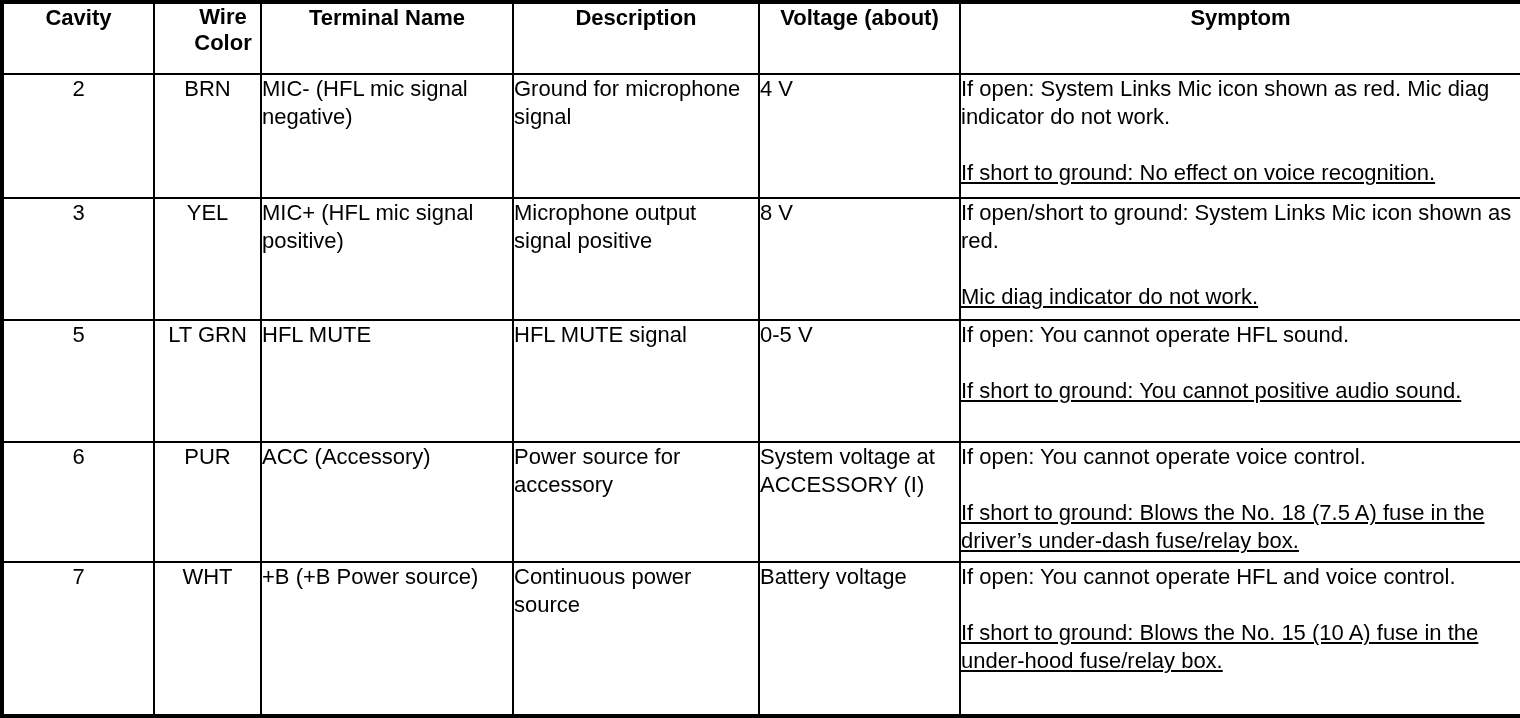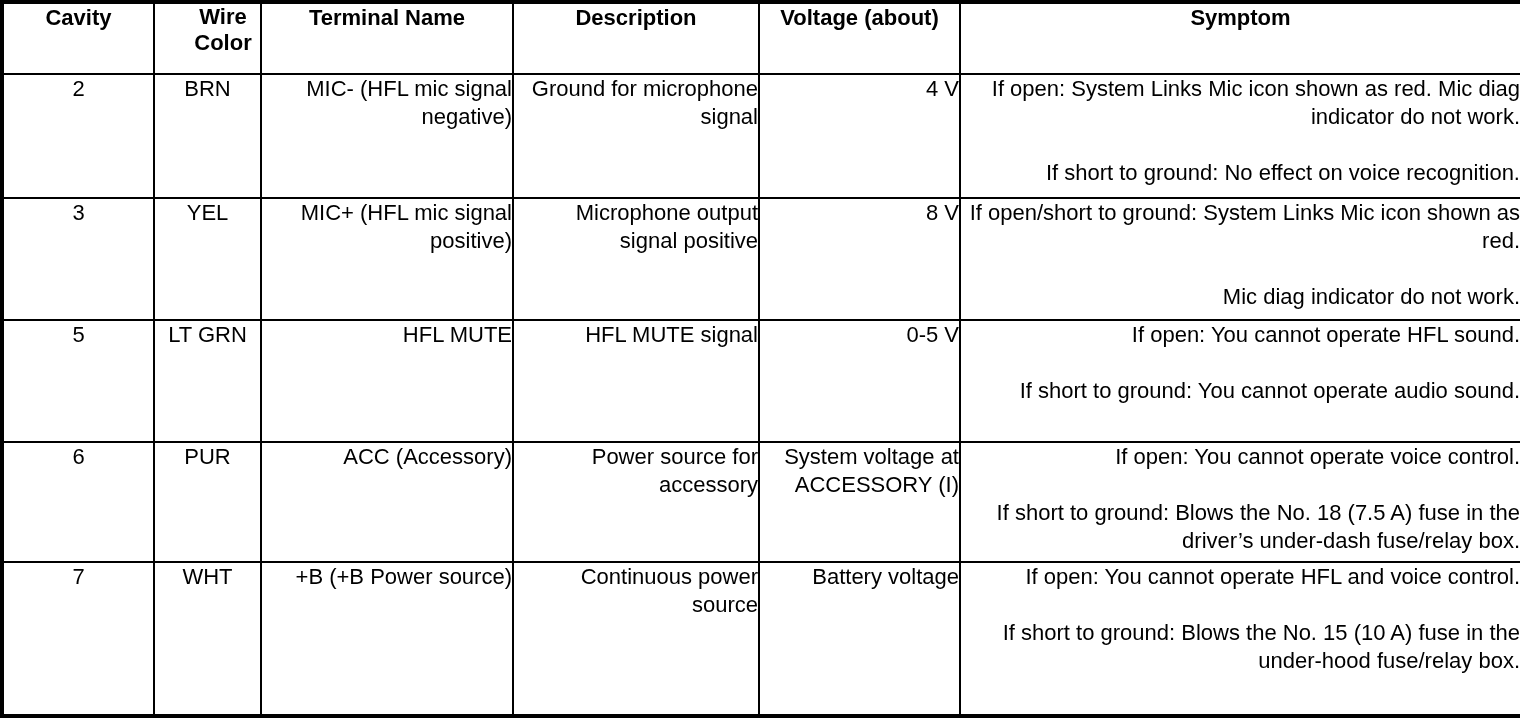--- a/index.html
+++ b/index.html
@@ -65,27 +65,27 @@
   }
   td.wire {
     text-align: center;
     padding-left: 2px;
     padding-right: 2px;
   }
   td.terminal,
   td.description,
   td.voltage,
   td.symptom {
-    text-align: right;
+    text-align: left;
     padding-left: 5px;
     padding-right: 3px;
   }
 
   .para { margin: 0; }
-  .para + .para { margin-top: 1.28em; }
+  .para + .para { margin-top: 1.28em; text-decoration: underline; }
 
   
   tbody tr.r1 { height: 124px; }
   tbody tr.r2 { height: 122px; }
   tbody tr.r3 { height: 122px; }
   tbody tr.r4 { height: 120px; }
   tbody tr.r5 { height: 154px; }
 </style>
 </head>
 <body>
@@ -142,21 +142,21 @@
       </tr>
 
       <tr class="r3">
         <td class="cavity">5</td>
         <td class="wire">LT GRN</td>
         <td class="terminal">HFL MUTE</td>
         <td class="description">HFL MUTE signal</td>
         <td class="voltage">0-5 V</td>
         <td class="symptom">
           <p class="para">If open: You cannot operate HFL sound.</p>
-          <p class="para">If short to ground: You cannot operate audio sound.</p>
+          <p class="para">If short to ground: You cannot positive audio sound.</p>
         </td>
       </tr>
 
       <tr class="r4">
         <td class="cavity">6</td>
         <td class="wire">PUR</td>
         <td class="terminal">ACC (Accessory)</td>
         <td class="description">Power source for accessory</td>
         <td class="voltage">System voltage at ACCESSORY (I)</td>
         <td class="symptom">

